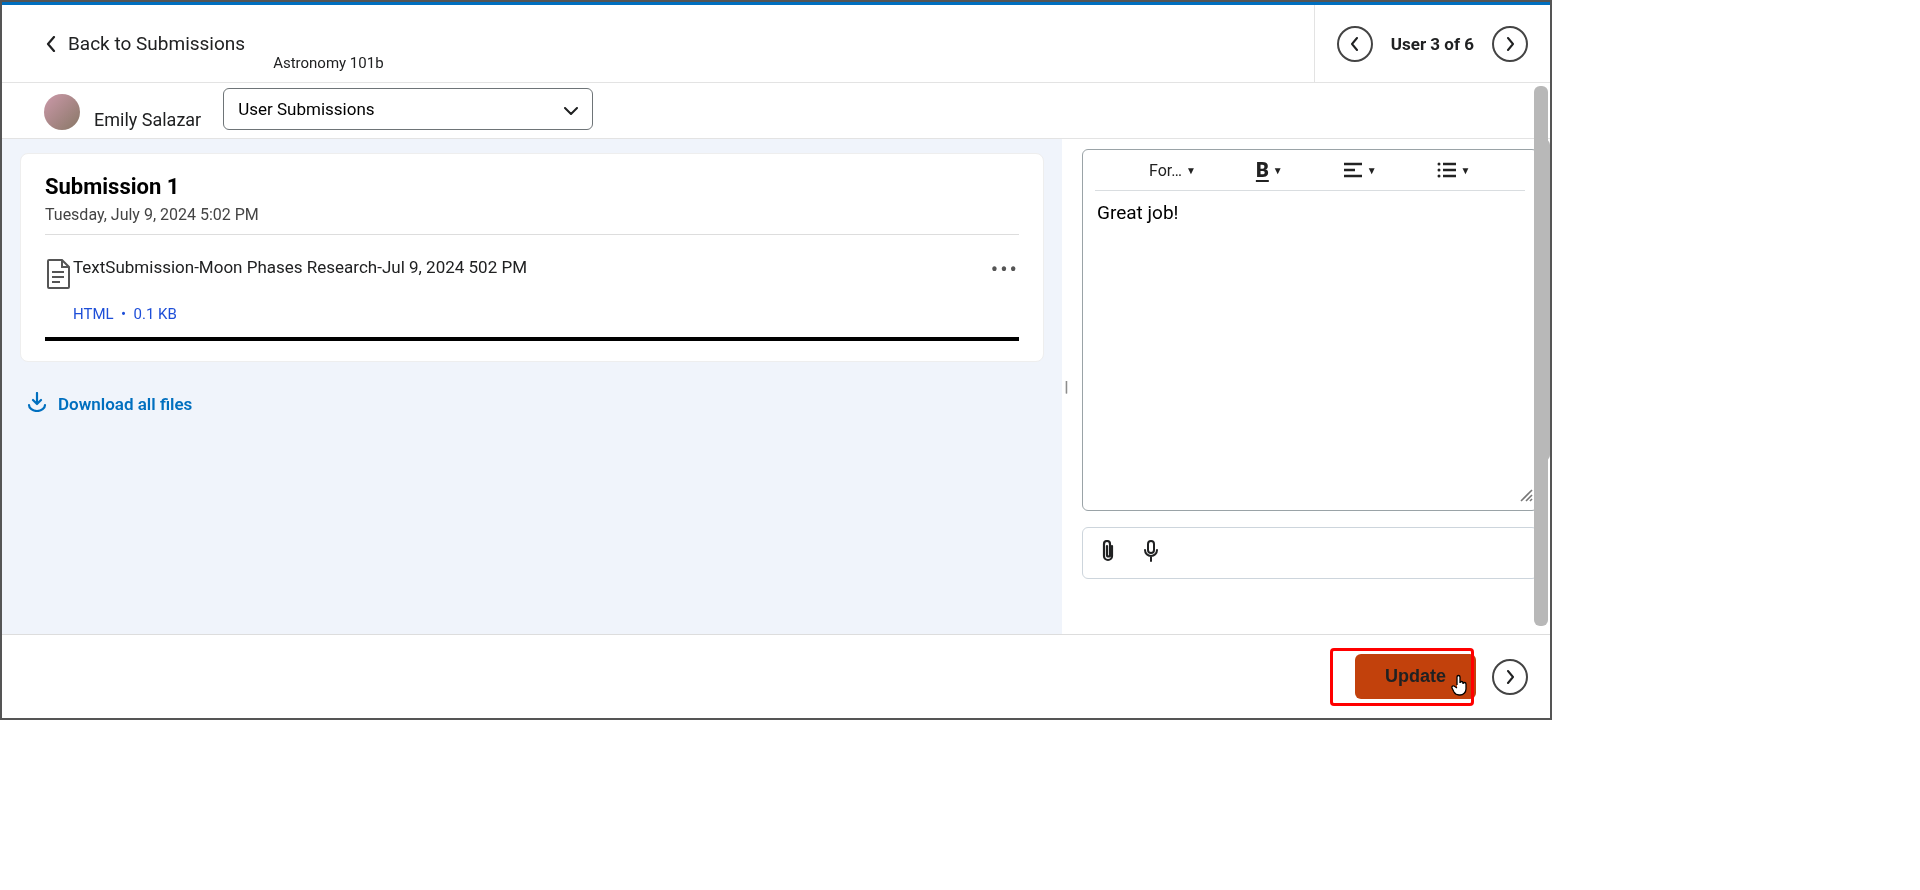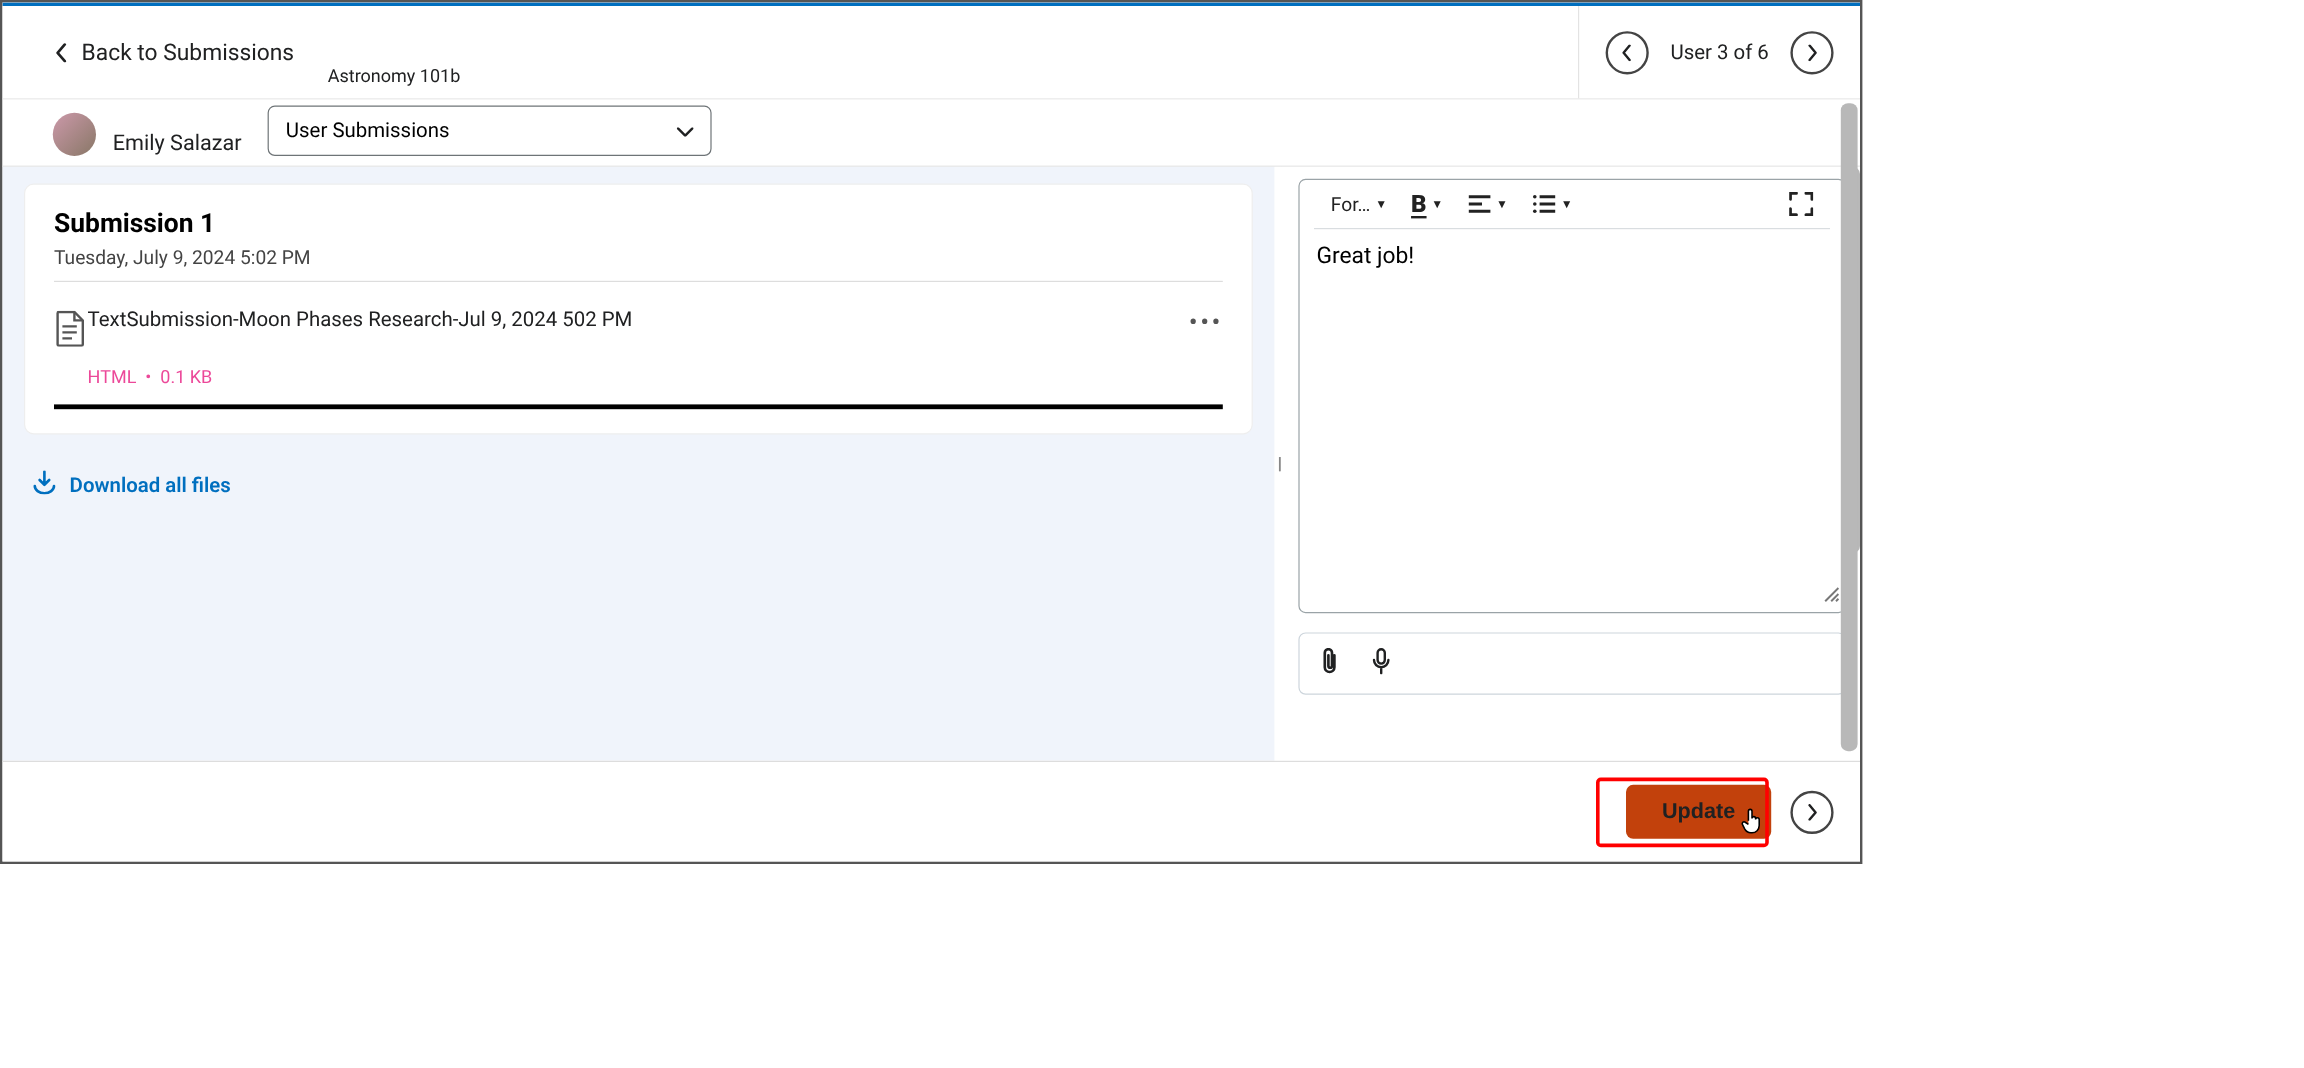--- a/index.html
+++ b/index.html
@@ -42,21 +42,21 @@
     border-left: 1px solid #e3e3e3;
     height: 100%;
   }
   .nav-circle {
     width: 36px; height: 36px;
     border: 2px solid #444;
     border-radius: 50%;
     display: flex; align-items: center; justify-content: center;
     cursor: pointer;
   }
-  .user-count { font-size: 17px; font-weight: 400; color: #202122; }
+  .user-count { font-size: 17px; font-weight: 700; color: #202122; }
 
   .subheader {
     display: flex;
     align-items: flex-end;
     gap: 14px;
     padding: 8px 20px 8px 42px;
     border-bottom: 1px solid #e3e3e3;
     height: 56px;
     background: #fff;
   }
@@ -87,21 +87,21 @@
   .sub-title { font-size: 22px; font-weight: 700; margin-bottom: 6px; }
   .sub-date { font-size: 16px; color: #444; margin-bottom: 12px; padding-bottom: 10px; border-bottom: 1px solid #ddd; }
   .file-row {
     display: flex; align-items: flex-start; gap: 2px;
     padding: 10px 0 14px 0;
     border-bottom: 4px solid #000000;
   }
   .file-icon { color: #555; margin-top: 2px; }
   .file-info { flex: 1; }
   .file-name { font-size: 17px; color: #202122; margin-bottom: 4px; }
-  .file-meta { font-size: 15px; color: #ec4899; margin-top: 28px; }
+  .file-meta { font-size: 15px; color: #1d4ed8; margin-top: 28px; }
   .file-menu { font-size: 22px; color: #555; cursor: pointer; letter-spacing: 2px; }
 
   .download-link {
     display: flex; align-items: center; gap: 10px;
     padding: 16px 24px;
     color: #006fbf; font-size: 17px; font-weight: 600;
     cursor: pointer;
   }
 
   .splitter {
@@ -116,21 +116,21 @@
     height: 362px; display: flex; flex-direction: column;
     margin-bottom: 16px;
     position: relative;
   }
   .toolbar {
     display: flex; align-items: center; gap: 20px;
     padding: 8px 14px;
     border-bottom: 1px solid #d9dde0;
     margin: 0 12px;
   }
-  .tool { display: flex; align-items: center; gap: 4px; cursor: pointer; font-size: 15px; color: #222; }
+  .tool { display: flex; align-items: center; gap: 4px; cursor: pointer; font-size: 15px; color: #222; margin-left: 40px; }
   .tool-label { font-size: 16px; }
   .tool-b { font-size: 20px; font-weight: 900; text-decoration: underline; text-underline-offset: 3px; }
   .tool-icon svg { display: block; }
   .caret-down { font-size: 10px; }
   .spacer { flex: 1; }
   .fullscreen-icon svg { display: block; }
   .editor-body {
     flex: 1; padding: 10px 14px; font-size: 19px;
   }
   .resize-handle {

